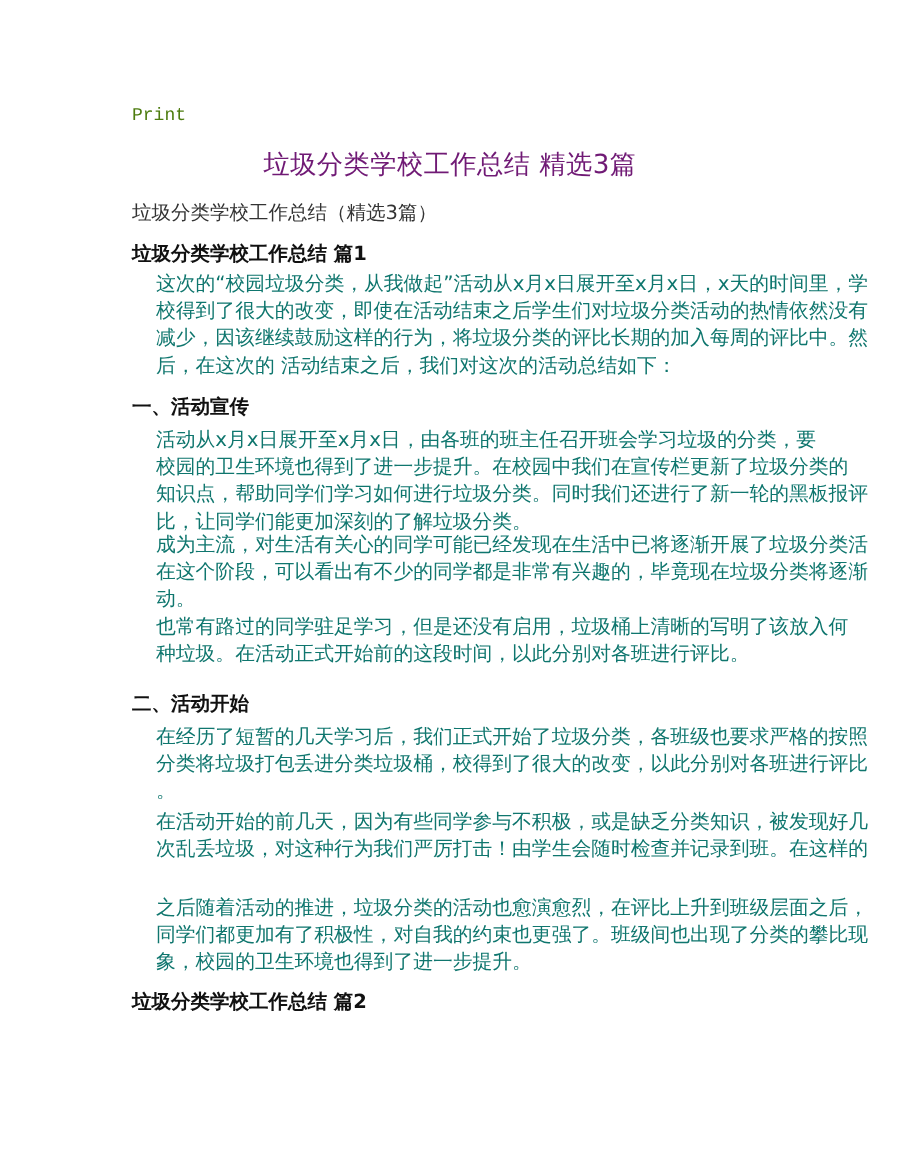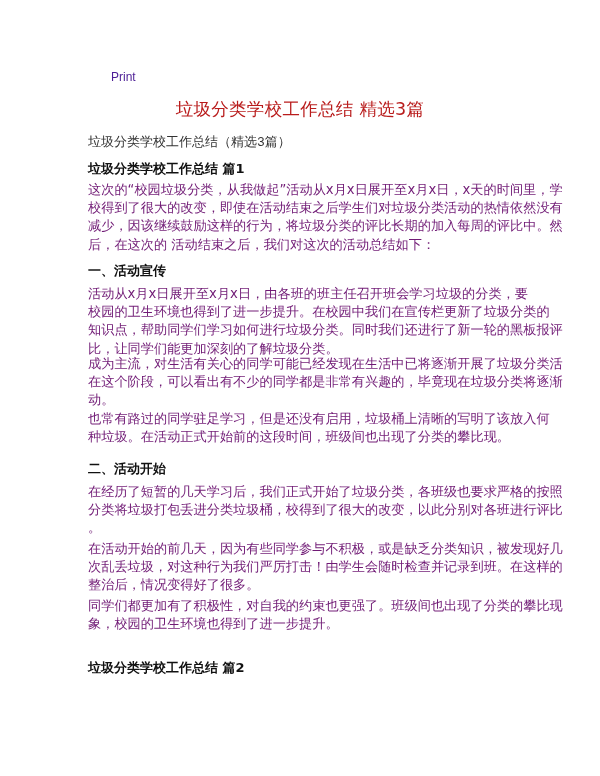--- a/index.html
+++ b/index.html
@@ -1,26 +1,26 @@
 <!DOCTYPE html>
 <html><head>
 <meta charset="utf-8">
 <style>
   html, body { margin: 0; padding: 0; background: #ffffff; }
   body { width: 600px; height: 776px; overflow: hidden; position: relative;
          font-family: "DejaVu Sans", sans-serif; color: #222; }
   .page { position: absolute; left: 88px; top: 0; width: 424px; }
-  .print { position: absolute; top: 70px; left: 0; font-family: Liberation Sans, sans-serif;
-           font-size: 12px; color: #4c1d95; margin-left: 23px; }
+  .print { position: absolute; top: 70px; left: 0; font-family: Liberation Mono, monospace;
+           font-size: 12px; color: #4d7c0f; }
   .title { position: absolute; top: 97px; left: 0; width: 424px; text-align: center;
-           font-size: 17.5px; color: #b91c1c; white-space: nowrap; letter-spacing: 0.3px; }
-  .subtitle { position: absolute; top: 133px; left: 0; font-size: 13px; color: #333; white-space: nowrap; font-family: Liberation Mono, monospace; }
+           font-size: 17.5px; color: #701a75; white-space: nowrap; letter-spacing: 0.3px; }
+  .subtitle { position: absolute; top: 133px; left: 0; font-size: 13px; color: #333; white-space: nowrap; }
   .h { position: absolute; left: 0; font-size: 13px; font-weight: bold; color: #111; white-space: nowrap; }
-  .para { position: absolute; left: 0; width: 430px; font-size: 13.2px; line-height: 18.2px;
-          color: #701a75; }
+  .para { position: absolute; left: 16px; width: 430px; font-size: 13.2px; line-height: 18.2px;
+          color: #0f766e; }
   .para span { display: block; white-space: nowrap; }
 </style>
 </head>
 <body>
 
 <div class="page">
   <div class="print">Print</div>
   <div class="title">垃圾分类学校工作总结 精选3篇</div>
   <div class="subtitle">垃圾分类学校工作总结（精选3篇）</div>
 
@@ -39,33 +39,33 @@
     <span>知识点，帮助同学们学习如何进行垃圾分类。同时我们还进行了新一轮的黑板报评</span>
     <span>比，让同学们能更加深刻的了解垃圾分类。</span>
   </div>
   <div class="para" style="top:355px">
     <span>成为主流，对生活有关心的同学可能已经发现在生活中已将逐渐开展了垃圾分类活</span>
     <span>在这个阶段，可以看出有不少的同学都是非常有兴趣的，毕竟现在垃圾分类将逐渐</span>
     <span>动。</span>
   </div>
   <div class="para" style="top:410px">
     <span>也常有路过的同学驻足学习，但是还没有启用，垃圾桶上清晰的写明了该放入何</span>
-    <span>种垃圾。在活动正式开始前的这段时间，班级间也出现了分类的攀比现。</span>
+    <span>种垃圾。在活动正式开始前的这段时间，以此分别对各班进行评比。</span>
   </div>
 
   <div class="h" style="top:460px">二、活动开始</div>
   <div class="para" style="top:483px">
     <span>在经历了短暂的几天学习后，我们正式开始了垃圾分类，各班级也要求严格的按照</span>
     <span>分类将垃圾打包丢进分类垃圾桶，校得到了很大的改变，以此分别对各班进行评比</span>
     <span>。</span>
   </div>
   <div class="para" style="top:540px">
     <span>在活动开始的前几天，因为有些同学参与不积极，或是缺乏分类知识，被发现好几</span>
     <span>次乱丢垃圾，对这种行为我们严厉打击！由学生会随时检查并记录到班。在这样的</span>
-    <span>整治后，情况变得好了很多。</span>
   </div>
   <div class="para" style="top:597px">
+    <span>之后随着活动的推进，垃圾分类的活动也愈演愈烈，在评比上升到班级层面之后，</span>
     <span>同学们都更加有了积极性，对自我的约束也更强了。班级间也出现了分类的攀比现</span>
     <span>象，校园的卫生环境也得到了进一步提升。</span>
   </div>
 
   <div class="h" style="top:659px">垃圾分类学校工作总结 篇2</div>
 </div>
 
 </body></html>

